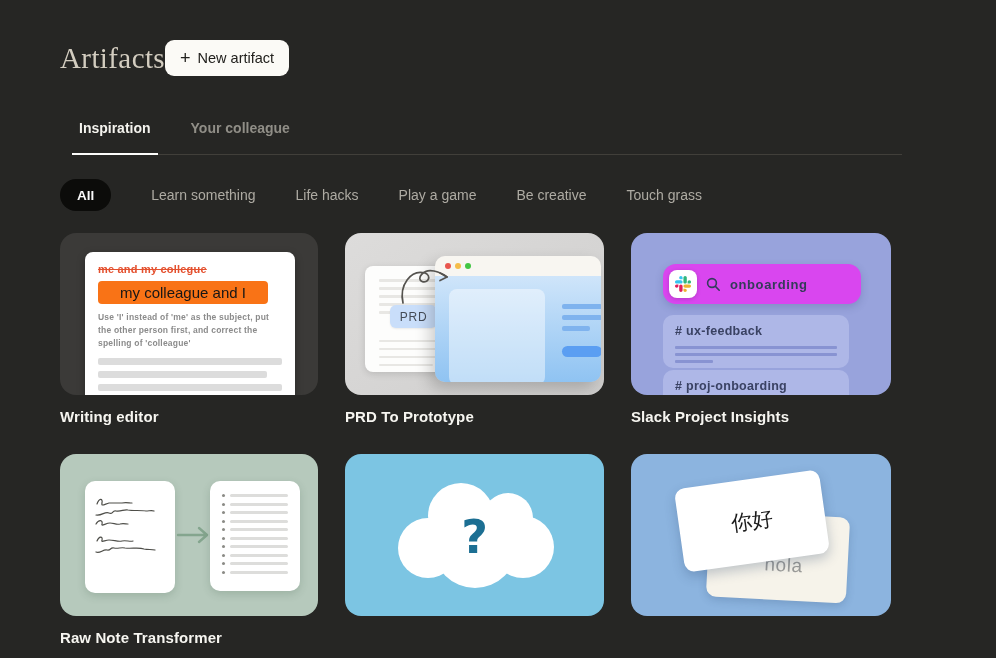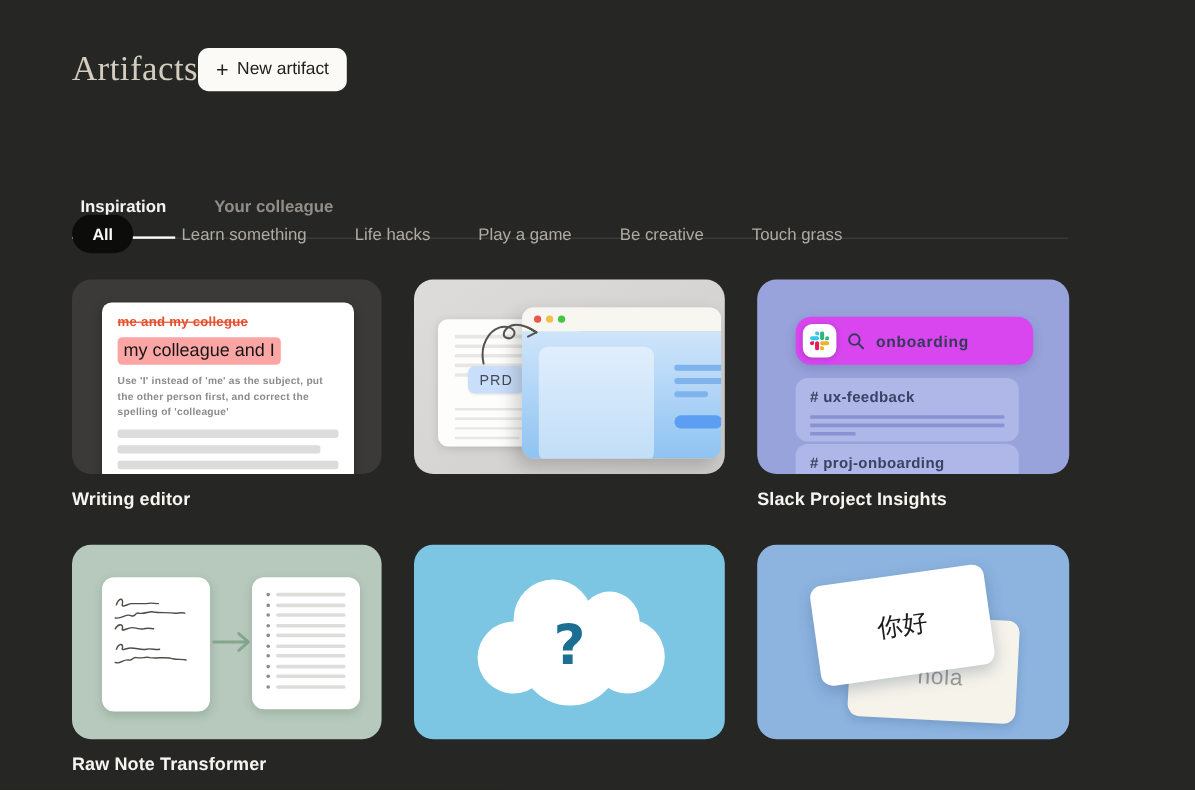--- a/index.html
+++ b/index.html
@@ -10,42 +10,42 @@
   
   .header-row{position:absolute;top:40px;left:0;width:100%;display:flex;justify-content:flex-start;align-items:center;}
   .page-title{font-family:"Liberation Serif","DejaVu Serif",serif;font-size:29px;font-weight:500;
               color:#d3cdc0;letter-spacing:.4px;}
   .new-artifact-btn{display:flex;align-items:center;gap:7px;height:36px;padding:0 15px;border:none;
               border-radius:9px;background:#fbfaf6;color:#22211e;font-size:14.5px;font-weight:500;
               font-family:"Liberation Sans",sans-serif;cursor:pointer;}
   .new-artifact-btn .plus{font-size:18px;font-weight:400;line-height:1;margin-top:-1px;}
 
   
-  .tabs-row{position:absolute;top:118px;left:0;width:100%;display:flex;gap:26px;border-bottom:1px solid #413f3a;margin-top:44px;}
+  .tabs-row{position:absolute;top:118px;left:12px;width:100%;display:flex;gap:26px;border-bottom:1px solid #413f3a;}
   .tab{padding:2px 7px 17px;font-size:14px;font-weight:600;color:#908e87;cursor:pointer;}
   .tab.active{color:#f4f3ee;border-bottom:2px solid #fdfdfb;margin-bottom:-1px;}
 
   
   .filters-row{position:absolute;top:179px;left:0;display:flex;align-items:center;gap:40px;}
   .filter{font-size:14px;color:#aeaba3;cursor:pointer;white-space:nowrap;}
   .filter.pill{background:#0c0c0a;color:#fafafa;font-weight:600;height:32px;padding:0 17px;
                border-radius:17px;display:flex;align-items:center;font-size:13.5px;}
 
   
   .grid{position:absolute;top:233px;left:0;width:100%;display:grid;
         grid-template-columns:258px 259px 260px;column-gap:27px;grid-auto-rows:221px;}
   .tile{position:relative;width:100%;height:162px;border-radius:16px;overflow:hidden;cursor:pointer;}
   .caption{margin-top:13px;font-size:15px;font-weight:600;color:#f6f5f0;letter-spacing:.1px;}
 
   
   .tile-writing{background:#3b3a38;}
   .we-paper{position:absolute;left:25px;top:19px;width:210px;height:170px;background:#ffffff;
             border-radius:8px;padding:11px 13px;box-sizing:border-box;box-shadow:0 3px 8px rgba(0,0,0,.3);}
   .we-strike{color:#e4502e;font-size:11px;font-weight:700;text-decoration:line-through;letter-spacing:.2px;}
-  .we-highlight{display:inline-block;margin-top:6px;background:#fca5a5;border-radius:4px;padding:3px 5px;
+  .we-highlight{display:inline-block;margin-top:6px;background:#f97316;border-radius:4px;padding:3px 22px;
             font-size:15px;font-weight:500;color:#161616;}
   .we-note{margin-top:7px;font-size:8.5px;line-height:1.5;color:#8b8b8b;font-weight:600;letter-spacing:.2px;}
   .we-bars{margin-top:9px;}
   .we-bar{height:7px;background:#dcdcdc;border-radius:2px;margin-bottom:6px;}
 
   
   .tile-prd{background:linear-gradient(145deg,#dddcdb 0%,#cfcecd 100%);}
   .prd-doc{position:absolute;left:20px;top:33px;width:118px;height:106px;background:#fdfdfc;border-radius:8px;
            box-shadow:0 2px 7px rgba(0,0,0,.13);padding:13px 14px;box-sizing:border-box;}
   .prd-line{height:2.5px;background:#e8e7e4;border-radius:1px;margin-bottom:5.5px;}
@@ -176,20 +176,21 @@
               <div class="prd-rline" style="left:127px;top:39px;width:40px"></div>
               <div class="prd-rline" style="left:127px;top:50px;width:28px"></div>
               <div class="prd-btn"></div>
             </div>
           </div>
           <svg class="prd-arrow" width="62" height="50" viewBox="0 0 62 50">
             <path d="M8,44 C4,26 16,10 30,14 c7,2.5 3,11 -3,8.5 c-6,-2.5 1,-13 12,-10.5 c7,1.5 10,3.5 13,6" fill="none" stroke="#55534f" stroke-width="1.7" stroke-linecap="round"></path>
             <path d="M52,18 l-7,-4 M52,18 l-7,3.5" fill="none" stroke="#55534f" stroke-width="1.7" stroke-linecap="round"></path>
           </svg>
         </div>
+        <div class="caption">PRD To Prototype</div>
       </div>
 
       <div class="cell">
         <div class="tile tile-slack">
           <div class="sl-search">
             <div class="sl-logo-tile">
               <svg width="16" height="16" viewBox="0 0 122.8 122.8">
                 <path fill="#e01e5a" d="M25.8,77.6c0,7.1-5.8,12.9-12.9,12.9S0,84.7,0,77.6s5.8-12.9,12.9-12.9h12.9V77.6z"></path>
                 <path fill="#e01e5a" d="M32.3,77.6c0-7.1,5.8-12.9,12.9-12.9s12.9,5.8,12.9,12.9v32.3c0,7.1-5.8,12.9-12.9,12.9s-12.9-5.8-12.9-12.9V77.6z"></path>
                 <path fill="#36c5f0" d="M45.2,25.8c-7.1,0-12.9-5.8-12.9-12.9S38.1,0,45.2,0s12.9,5.8,12.9,12.9v12.9H45.2z"></path>

